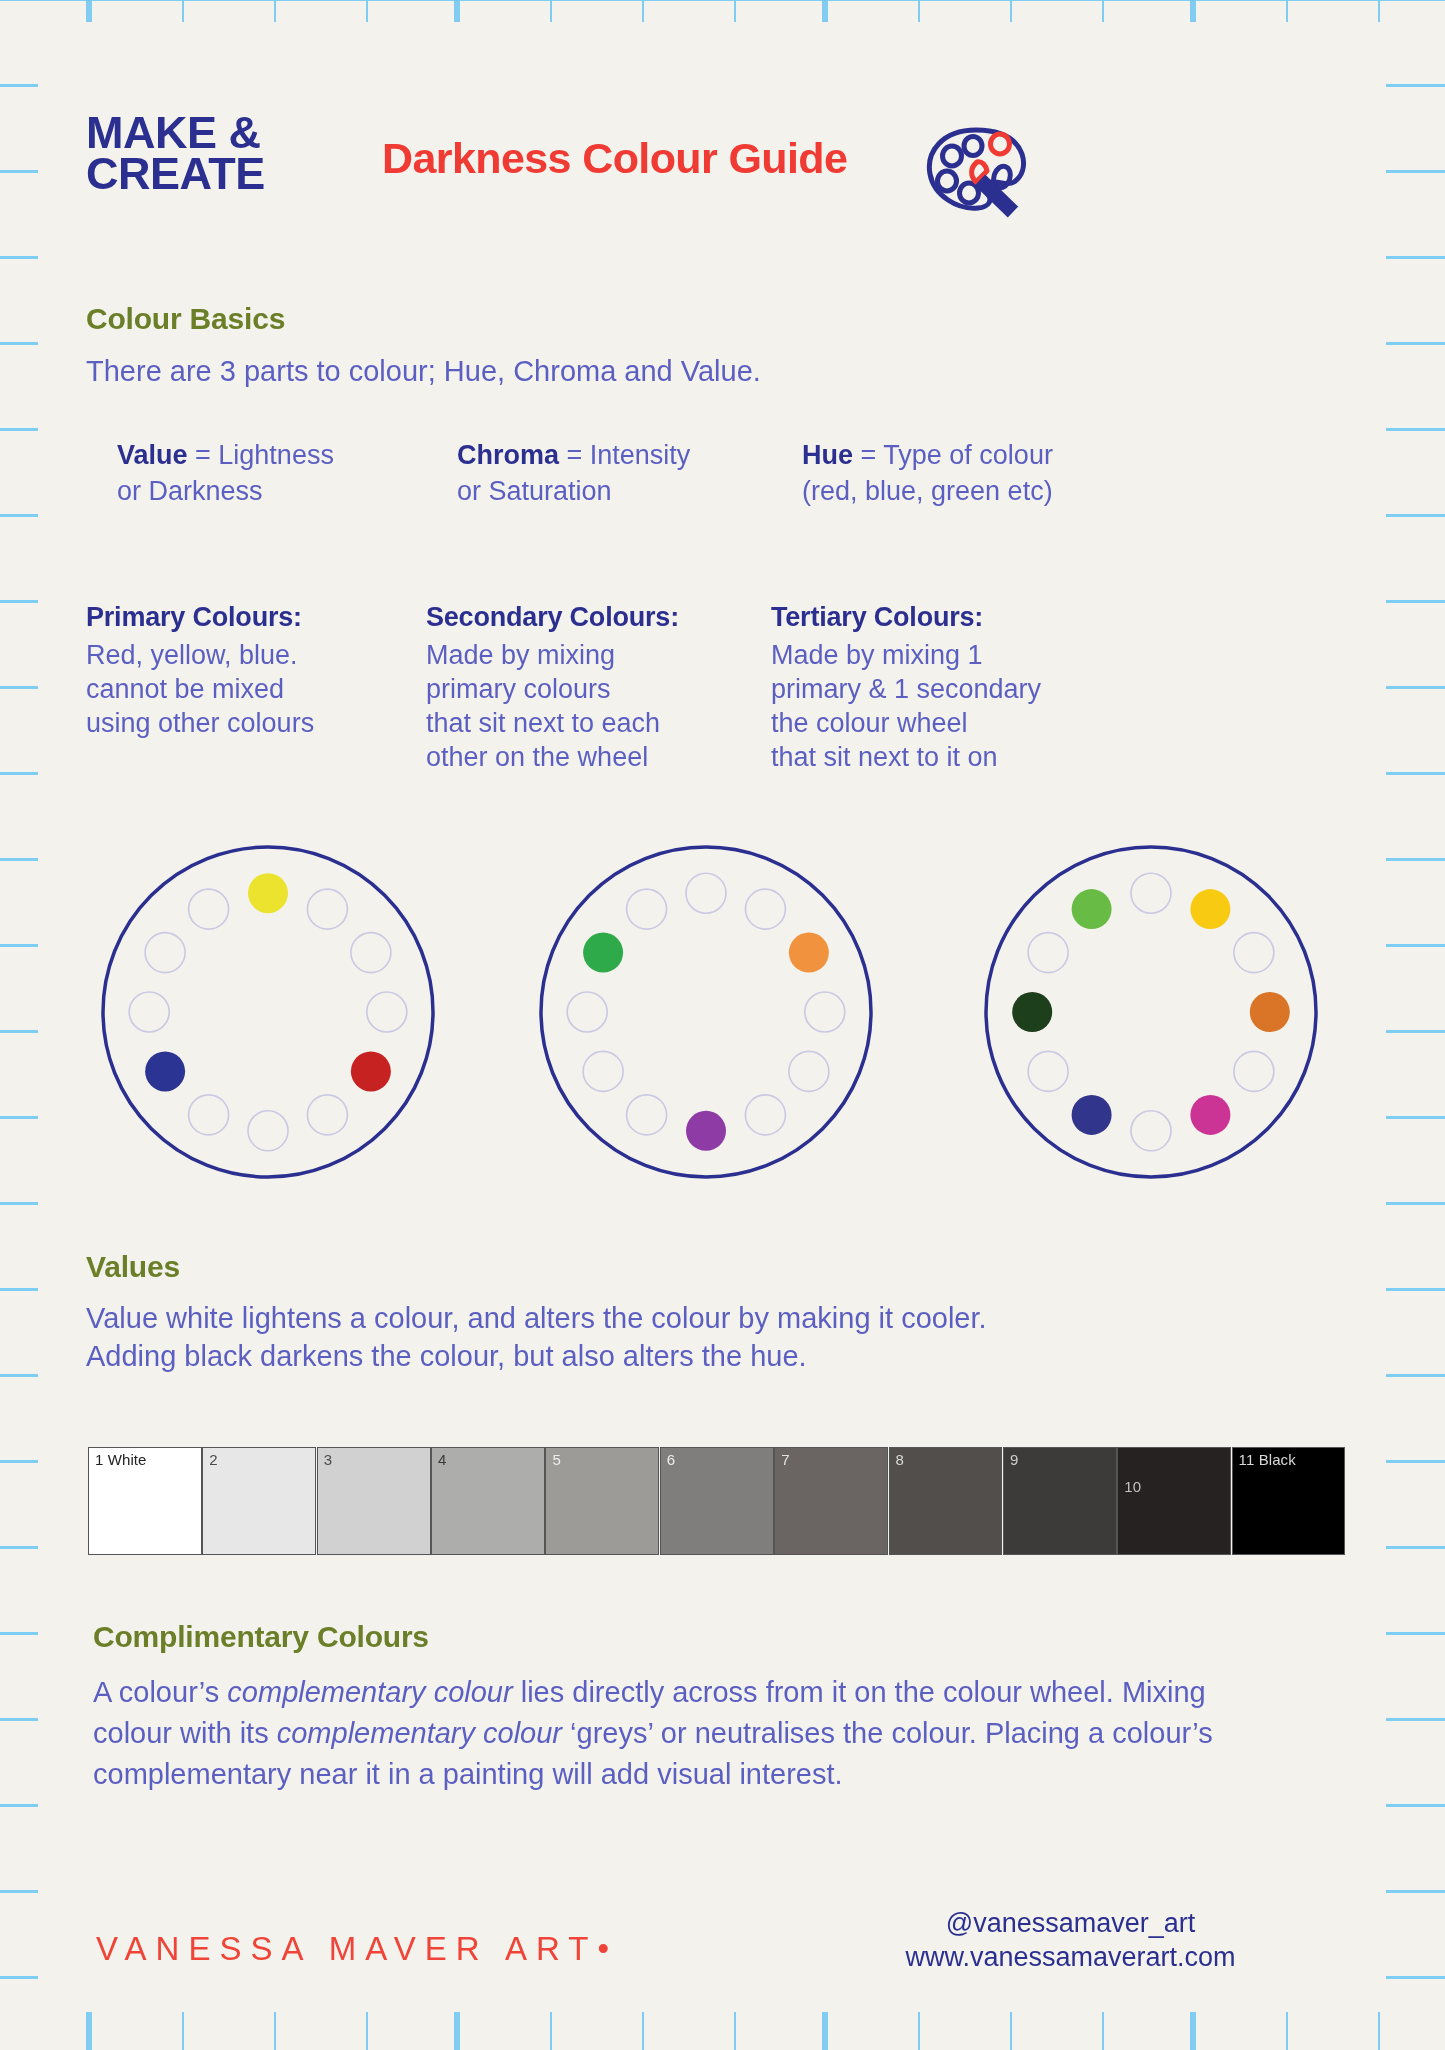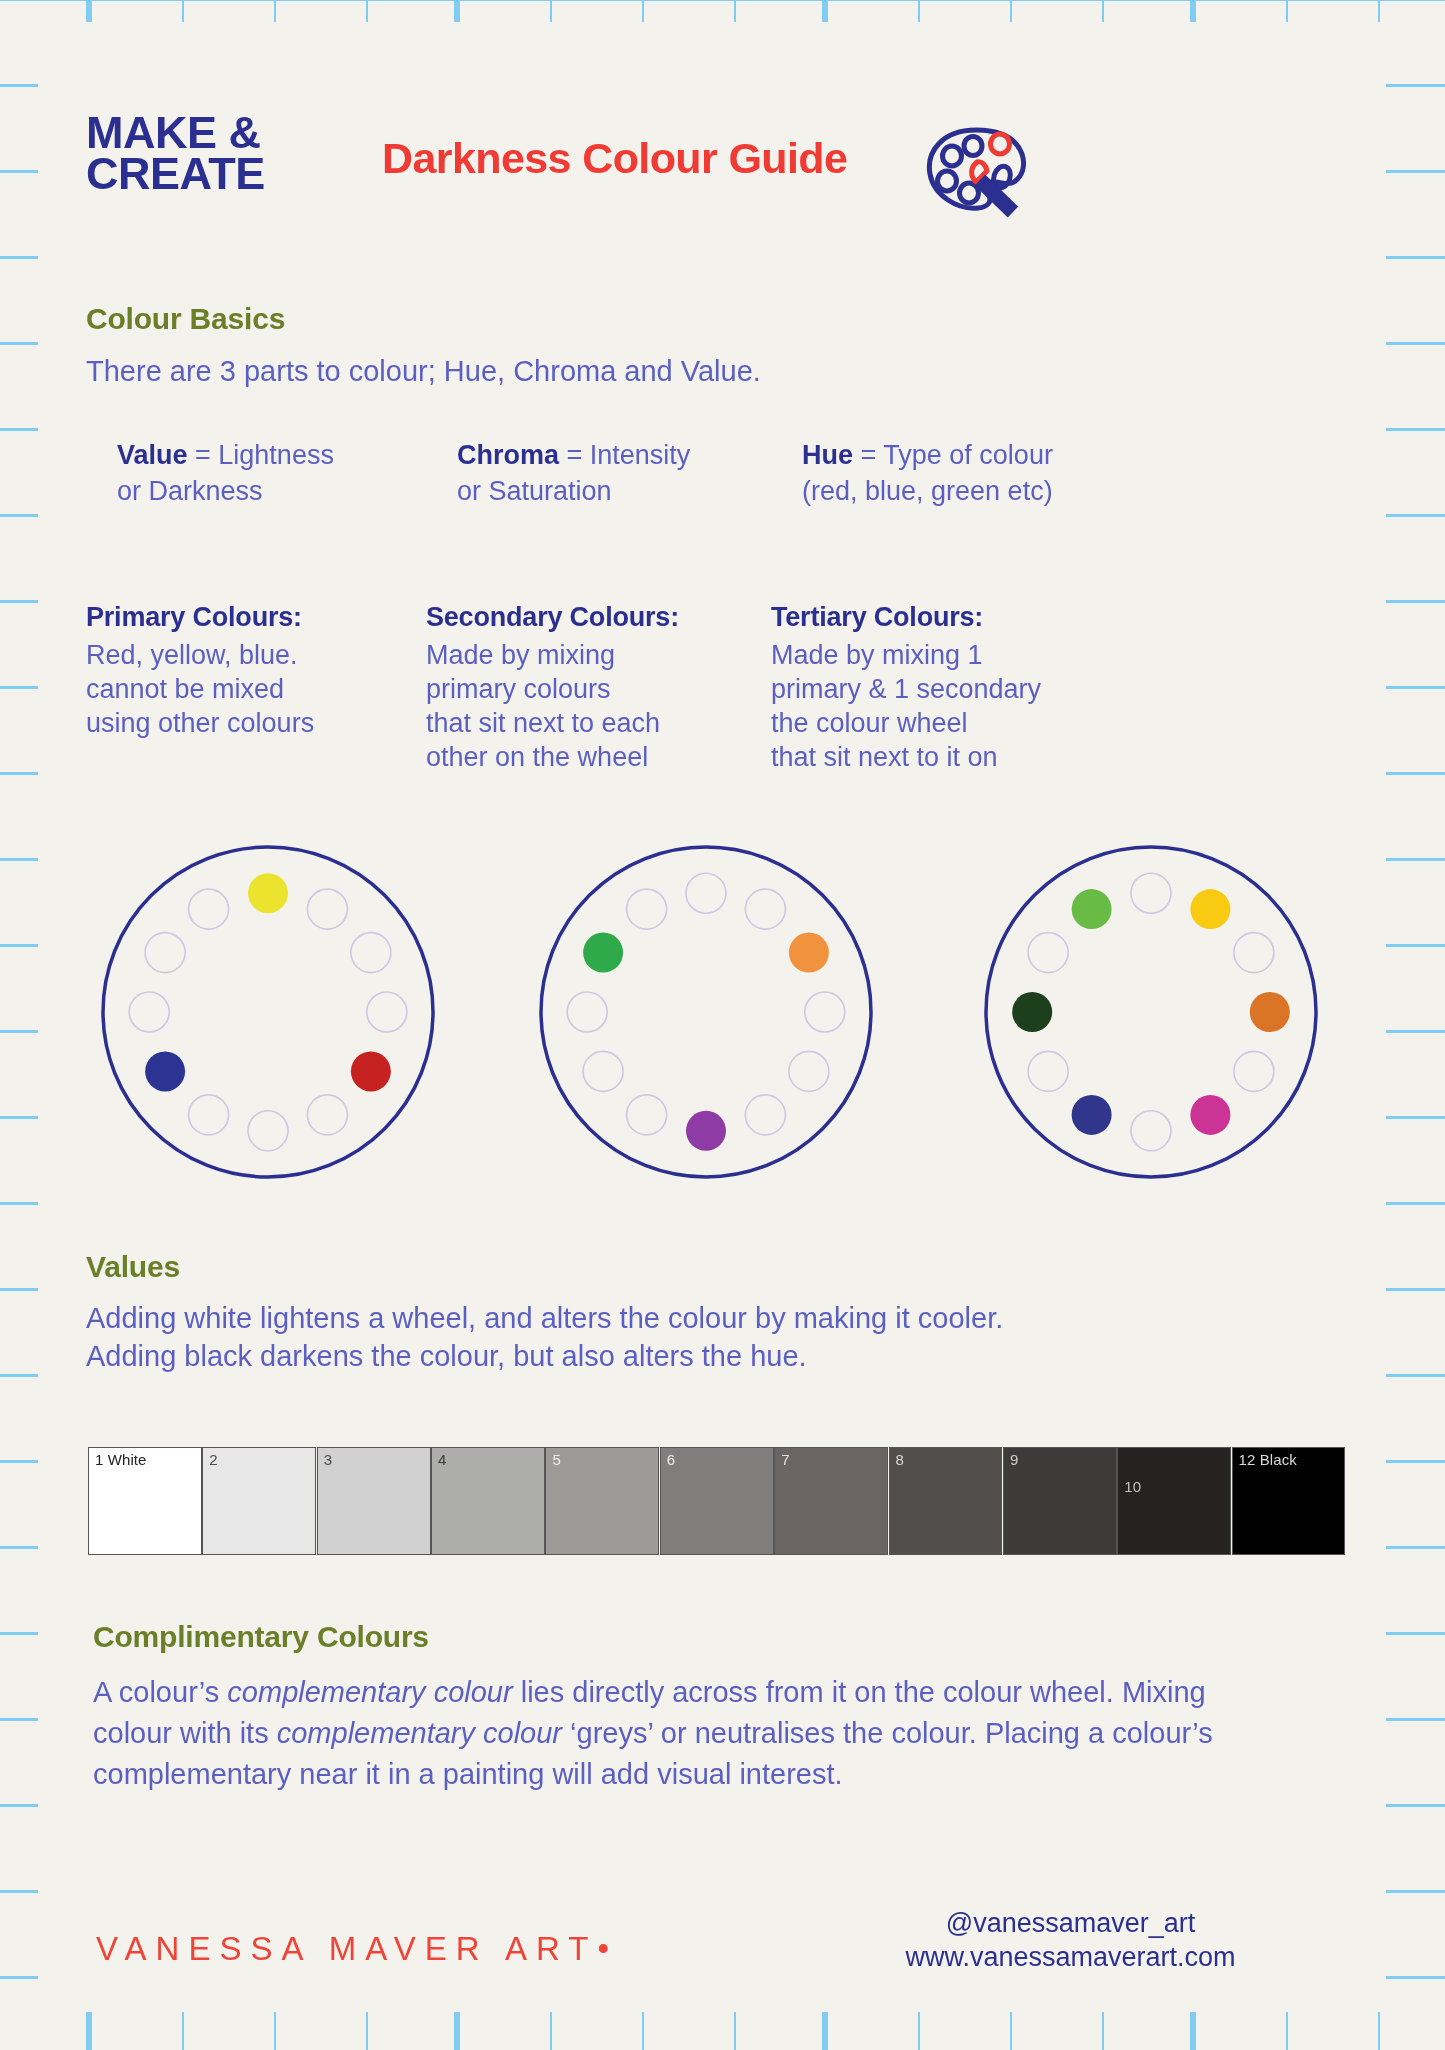--- a/index.html
+++ b/index.html
@@ -352,21 +352,21 @@
             <circle cx="110.60" cy="272.88" r="20" fill="#31358c" stroke="none"></circle>
             <circle cx="67.12" cy="229.40" r="20" fill="none" stroke="#c9c9e4" stroke-width="1.6"></circle>
             <circle cx="51.20" cy="170.00" r="20" fill="#1e3f1c" stroke="none"></circle>
             <circle cx="67.12" cy="110.60" r="20" fill="none" stroke="#c9c9e4" stroke-width="1.6"></circle>
             <circle cx="110.60" cy="67.12" r="20" fill="#68bb45" stroke="none"></circle>
           </svg></div>
     </div>
 
     <div id="values-head" class="sec-head">Values</div>
     <div id="values-lead" class="body-text lead">
-      <div>Adding white lightens a wheel, and alters the colour by making it cooler.</div>
+      <div>Value white lightens a colour, and alters the colour by making it cooler.</div>
       <div>Adding black darkens the colour, but also alters the hue.</div>
     </div>
     <div id="value-strip">
         <div class="swatch" style="background: rgb(255, 255, 255);">
           <span style="color: rgb(34, 34, 34);">1 White</span>
         </div>
         <div class="swatch" style="background: rgb(230, 231, 230);">
           <span style="color: rgb(74, 74, 74);">2</span>
         </div>
         <div class="swatch" style="background: rgb(209, 209, 209);">
@@ -387,21 +387,21 @@
         <div class="swatch" style="background: rgb(81, 78, 76);">
           <span style="color: rgb(216, 216, 216);">8</span>
         </div>
         <div class="swatch" style="background: rgb(61, 59, 57);">
           <span style="color: rgb(205, 205, 205);">9</span>
         </div>
         <div class="swatch" style="background: rgb(38, 34, 33);">
           <span style="color: rgb(194, 194, 194); margin-top: 27px;">10</span>
         </div>
         <div class="swatch" style="background: rgb(0, 0, 0);">
-          <span style="color: rgb(216, 216, 216);">12 Black</span>
+          <span style="color: rgb(216, 216, 216);">11 Black</span>
         </div>
       </div>
 
     <div id="comp-head" class="sec-head">Complimentary Colours</div>
     <div id="comp-body"><span>A colour’s </span><span class="ital" style="font-style: italic;">complementary colour</span><span> lies directly across from it on the colour wheel. Mixing  colour with its </span><span class="ital" style="font-style: italic;">complementary colour</span><span> ‘greys’ or neutralises the colour. Placing a colour’s complementary near it in a painting will add visual interest.</span></div>
 
     <div id="footer-brand">
       <span>VANESSA MAVER ART</span><span class="dot">•</span>
     </div>
     <div id="footer-contact">

